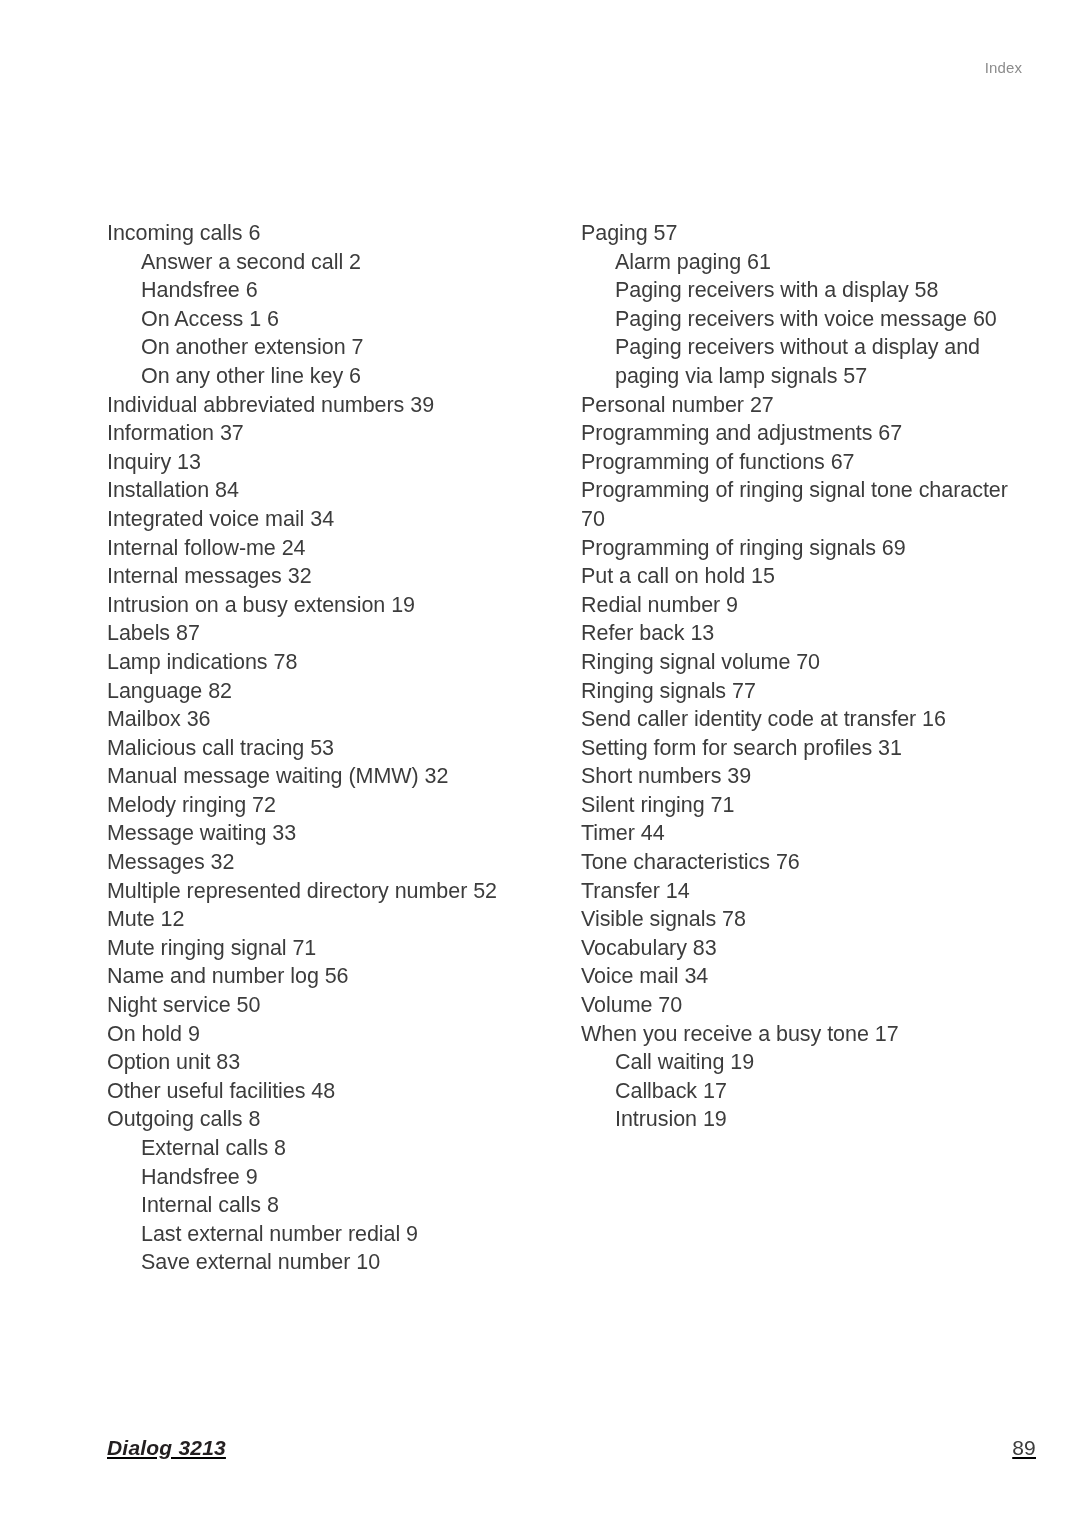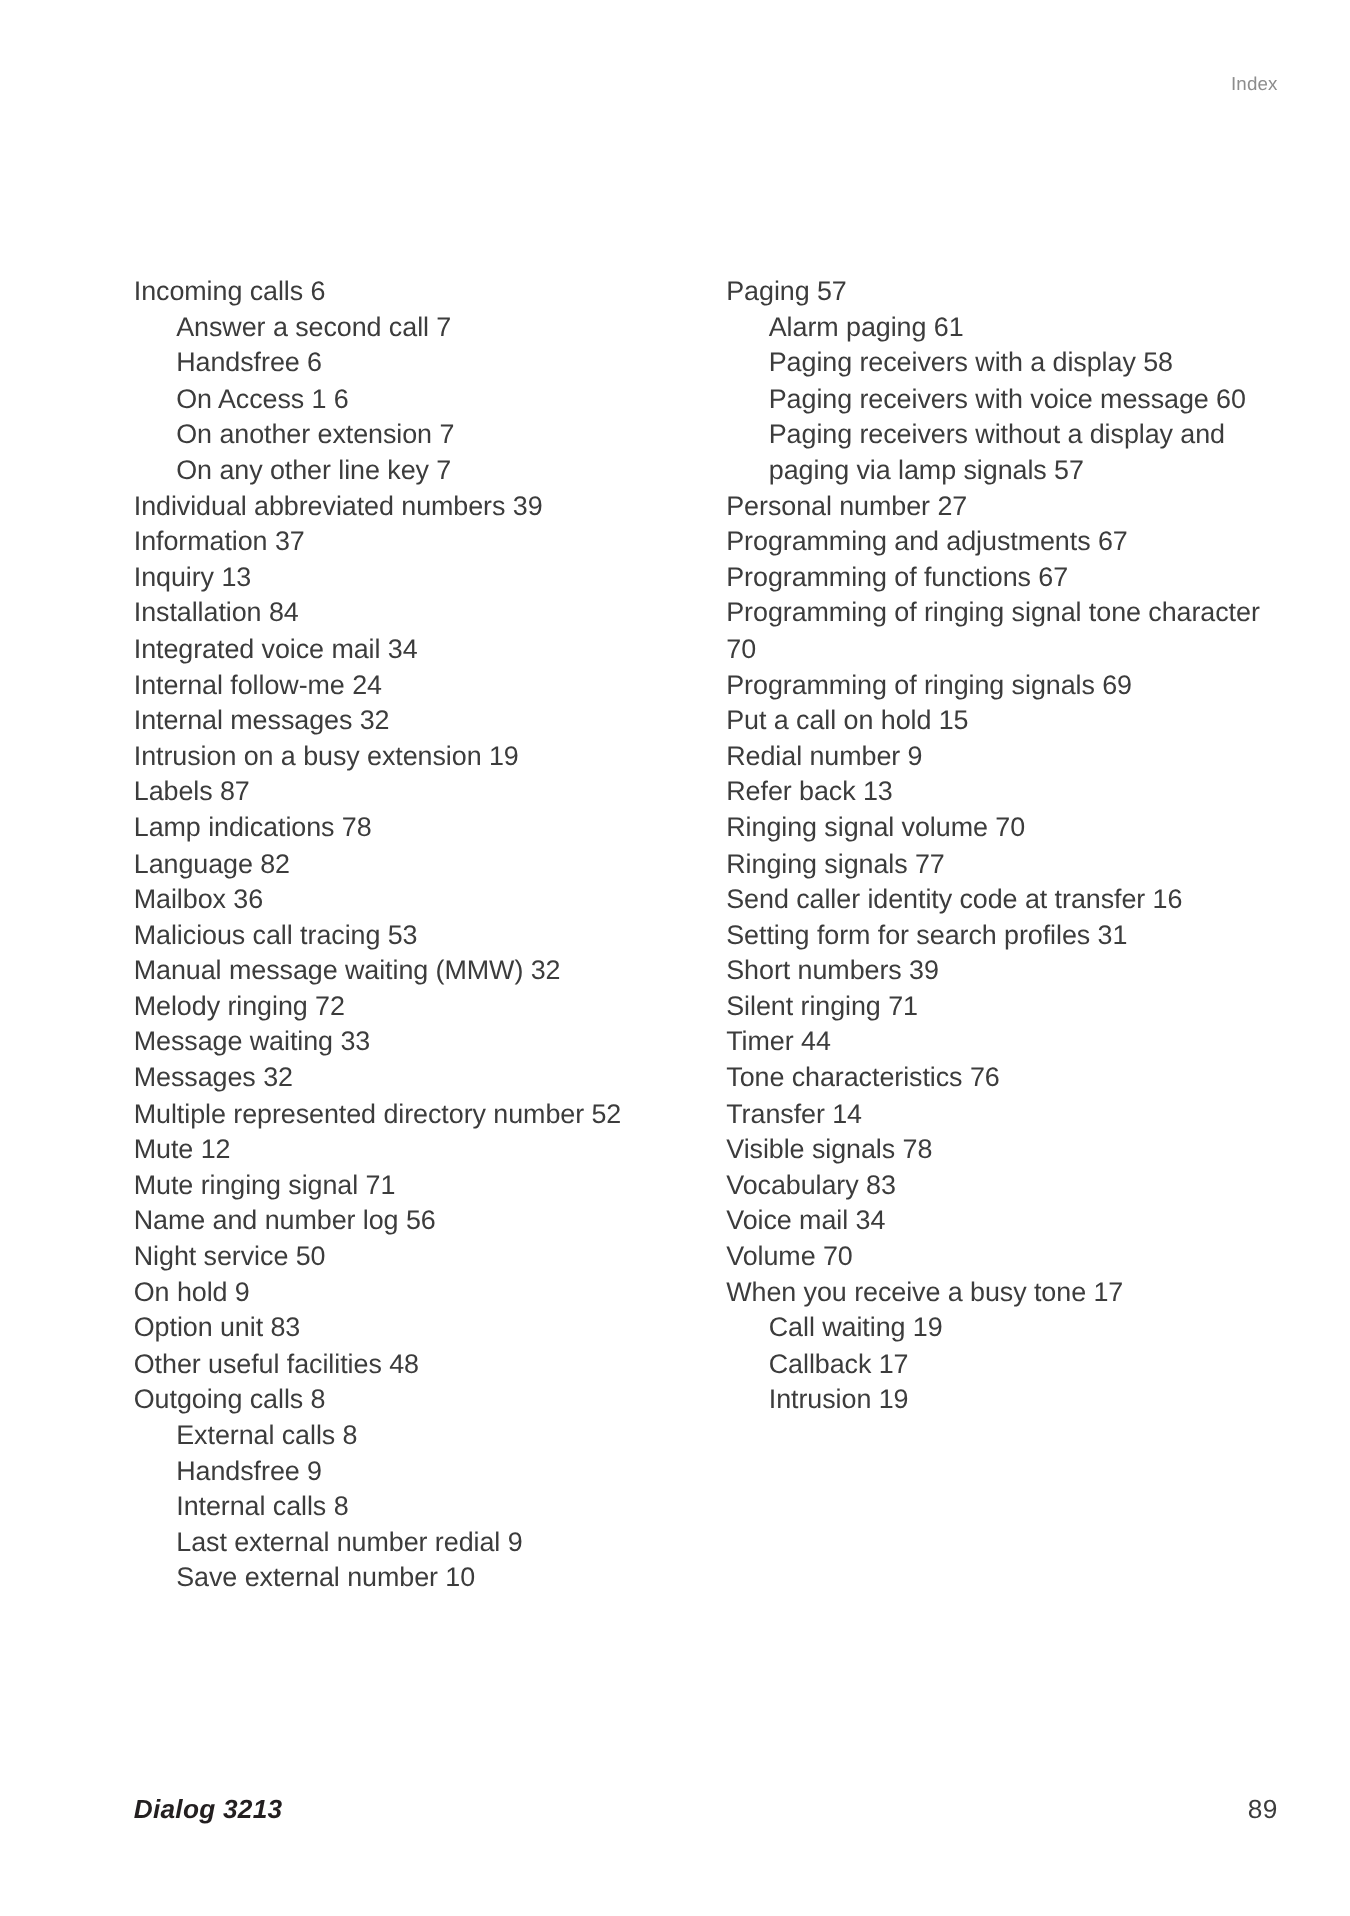--- a/index.html
+++ b/index.html
@@ -65,25 +65,26 @@
   
   .index-entry.level-1 {
     margin-left: 34px;
     text-indent: 0;
   }
 
   
   .footer {
     position: absolute;
     left: 107px;
-    right: 102px;
+    right: 88px;
     top: 1436px;
     display: flex;
     align-items: baseline;
     justify-content: space-between;
+    text-decoration: underline;
   }
   .footer-title {
     font-size: 21px;
     font-weight: bold;
     font-style: italic;
     color: #231f20;
     letter-spacing: 0.2px;
     white-space: nowrap;
   }
   .footer-page {
@@ -98,25 +99,25 @@
 
 <div class="page">
 
   <div class="running-header">Index</div>
 
   <div class="index-body">
 
     <div class="index-column left">
       <ul class="index-list">
           <li class="index-entry level-0">Incoming calls 6</li>
-          <li class="index-entry level-1">Answer a second call 7</li>
+          <li class="index-entry level-1">Answer a second call 2</li>
           <li class="index-entry level-1">Handsfree 6</li>
           <li class="index-entry level-1">On Access 1 6</li>
           <li class="index-entry level-1">On another extension 7</li>
-          <li class="index-entry level-1">On any other line key 7</li>
+          <li class="index-entry level-1">On any other line key 6</li>
           <li class="index-entry level-0">Individual abbreviated numbers 39</li>
           <li class="index-entry level-0">Information 37</li>
           <li class="index-entry level-0">Inquiry 13</li>
           <li class="index-entry level-0">Installation 84</li>
           <li class="index-entry level-0">Integrated voice mail 34</li>
           <li class="index-entry level-0">Internal follow-me 24</li>
           <li class="index-entry level-0">Internal messages 32</li>
           <li class="index-entry level-0">Intrusion on a busy extension 19</li>
           <li class="index-entry level-0">Labels 87</li>
           <li class="index-entry level-0">Lamp indications 78</li>

